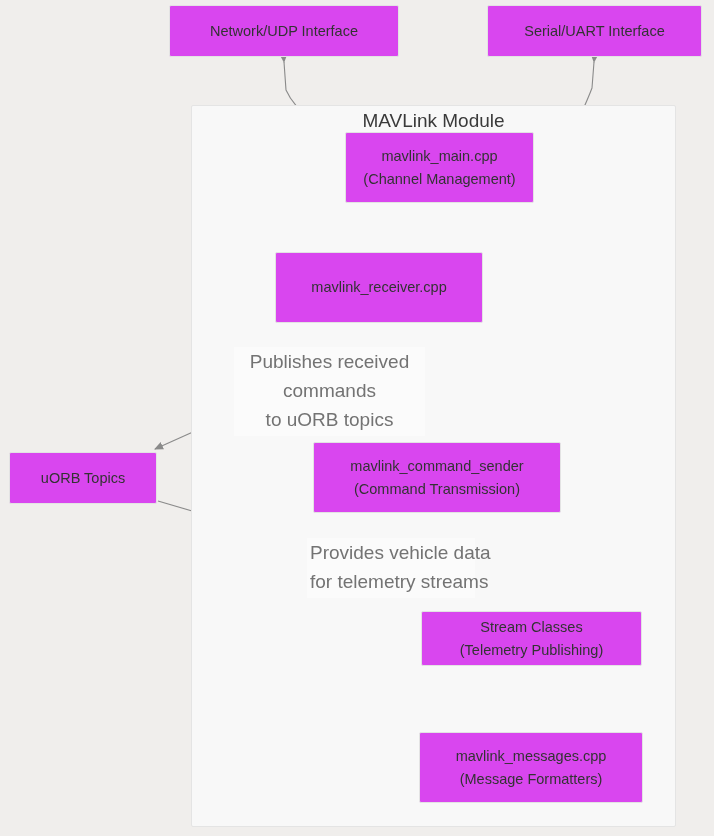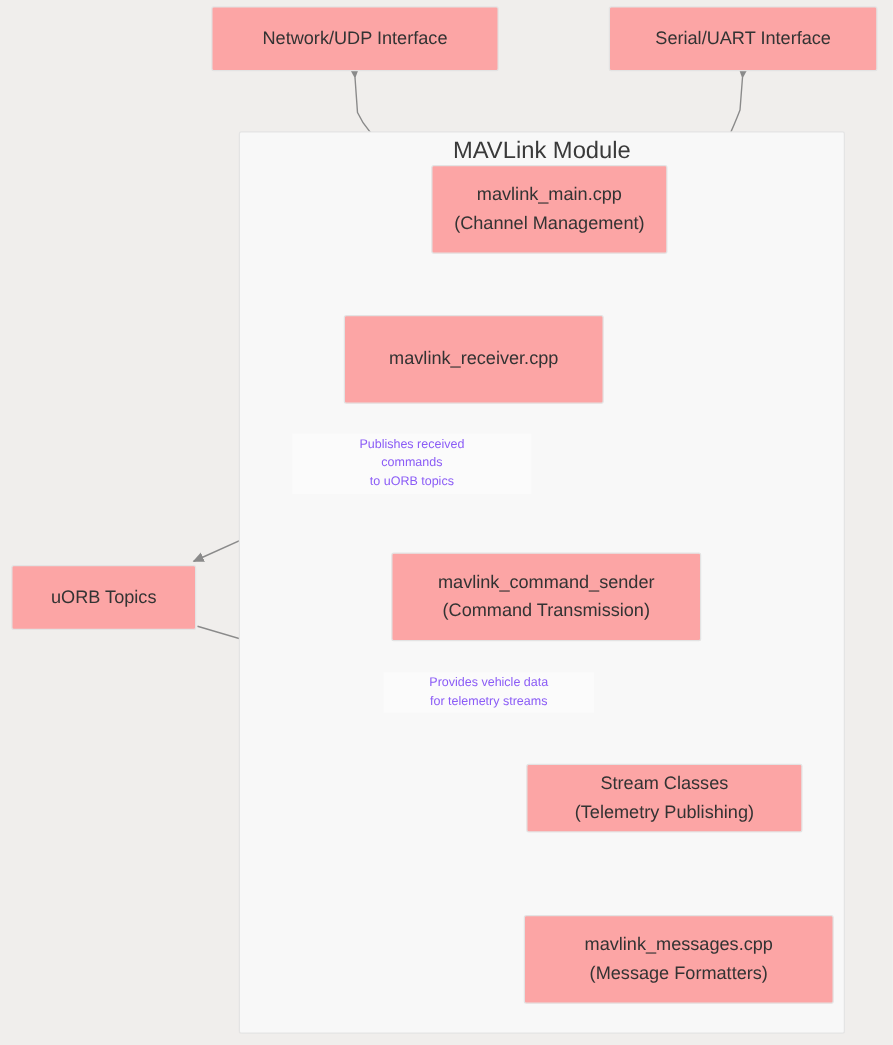--- a/index.html
+++ b/index.html
@@ -36,39 +36,39 @@
     right: 0;
     top: 4px;
     text-align: center;
     font-size: 19px;
     color: #3a3a3a;
     white-space: nowrap;
   }
   .node {
     position: absolute;
     box-sizing: border-box;
-    background: #fca5a5;
+    background: #d946ef;
     border: 1px solid #e3e3e3;
     border-radius: 2px;
     display: flex;
     flex-direction: column;
     align-items: center;
     justify-content: center;
     color: #333333;
     font-size: 14.5px;
     line-height: 1.52;
     text-align: center;
     z-index: 3;
   }
   .node .l1, .node .l2 { display: block; white-space: nowrap; }
   .edge-label {
     position: absolute;
     background: #fbfbfb;
-    color: #8b5cf6;
-    font-size: 10px;
+    color: #737373;
+    font-size: 19px;
     line-height: 1.52;
     text-align: center;
     white-space: nowrap;
     padding: 1px 3px;
     z-index: 4;
   }
   .edge-label span { display: block; }
 </style>
 </head>
 <body>
@@ -134,21 +134,21 @@
   <div class="node" style="left:313px; top:442px; width:248px; height:71px;">
     <span class="l1">mavlink_command_sender</span>
     <span class="l2">(Command Transmission)</span>
   </div>
 
   <div class="node" style="left:421px; top:611px; width:221px; height:55px;text-align:center;">
     <span class="l1">Stream Classes</span>
     <span class="l2">(Telemetry Publishing)</span>
   </div>
 
-  <div class="node" style="left:419px; top:732px; width:248px; height:71px;">
+  <div class="node" style="left:419px; top:732px; width:224px; height:71px;">
     <span class="l1">mavlink_messages.cpp</span>
     <span class="l2">(Message Formatters)</span>
   </div>
 
   <div class="edge-label" style="left:234px; top:347px; width:185px;">
     <span>Publishes received</span>
     <span>commands</span>
     <span>to uORB topics</span>
   </div>
 

